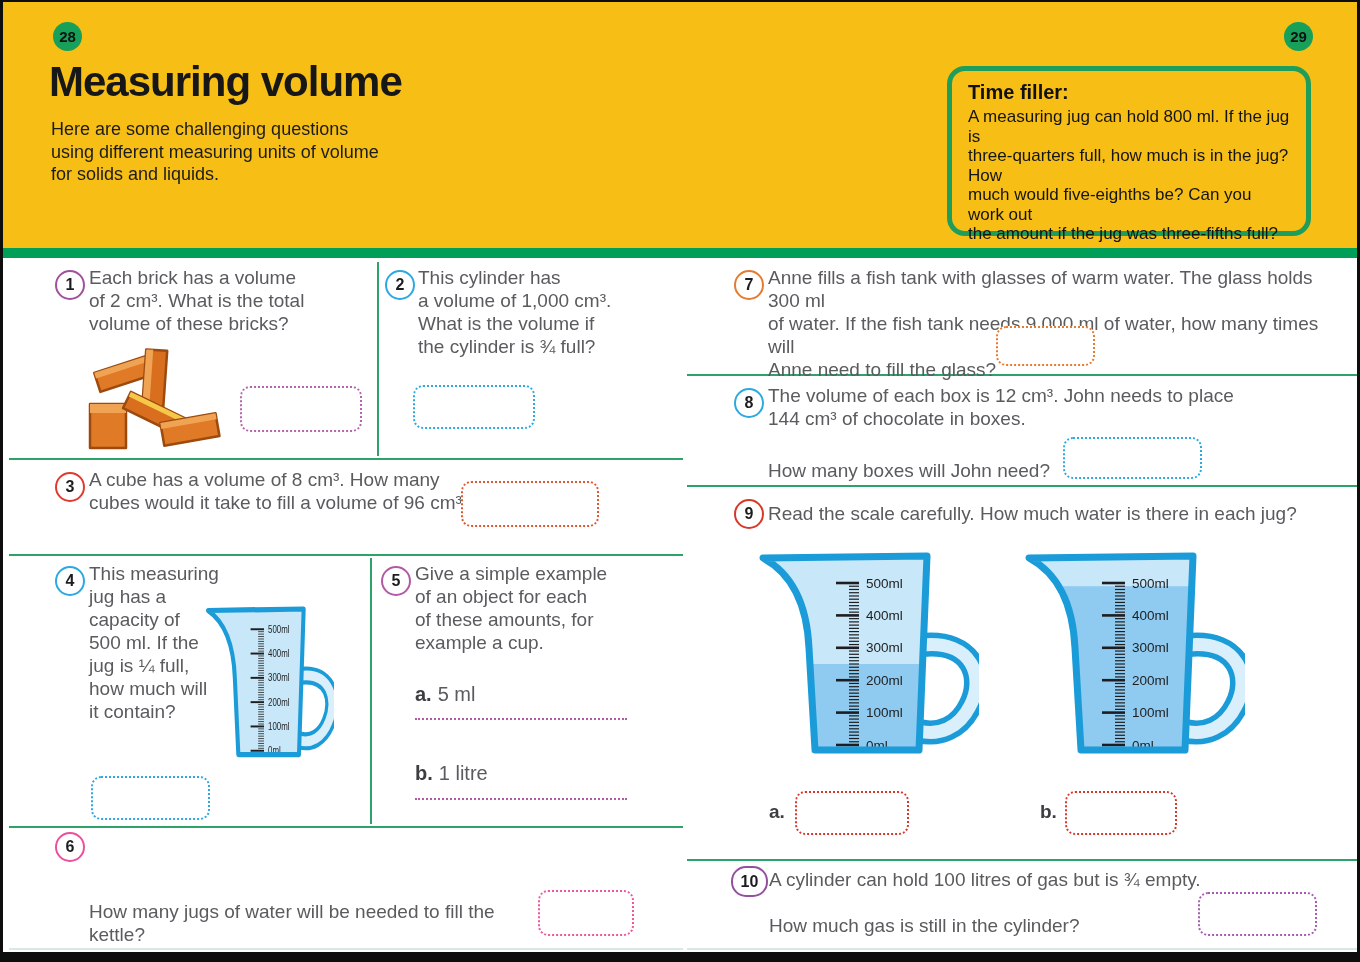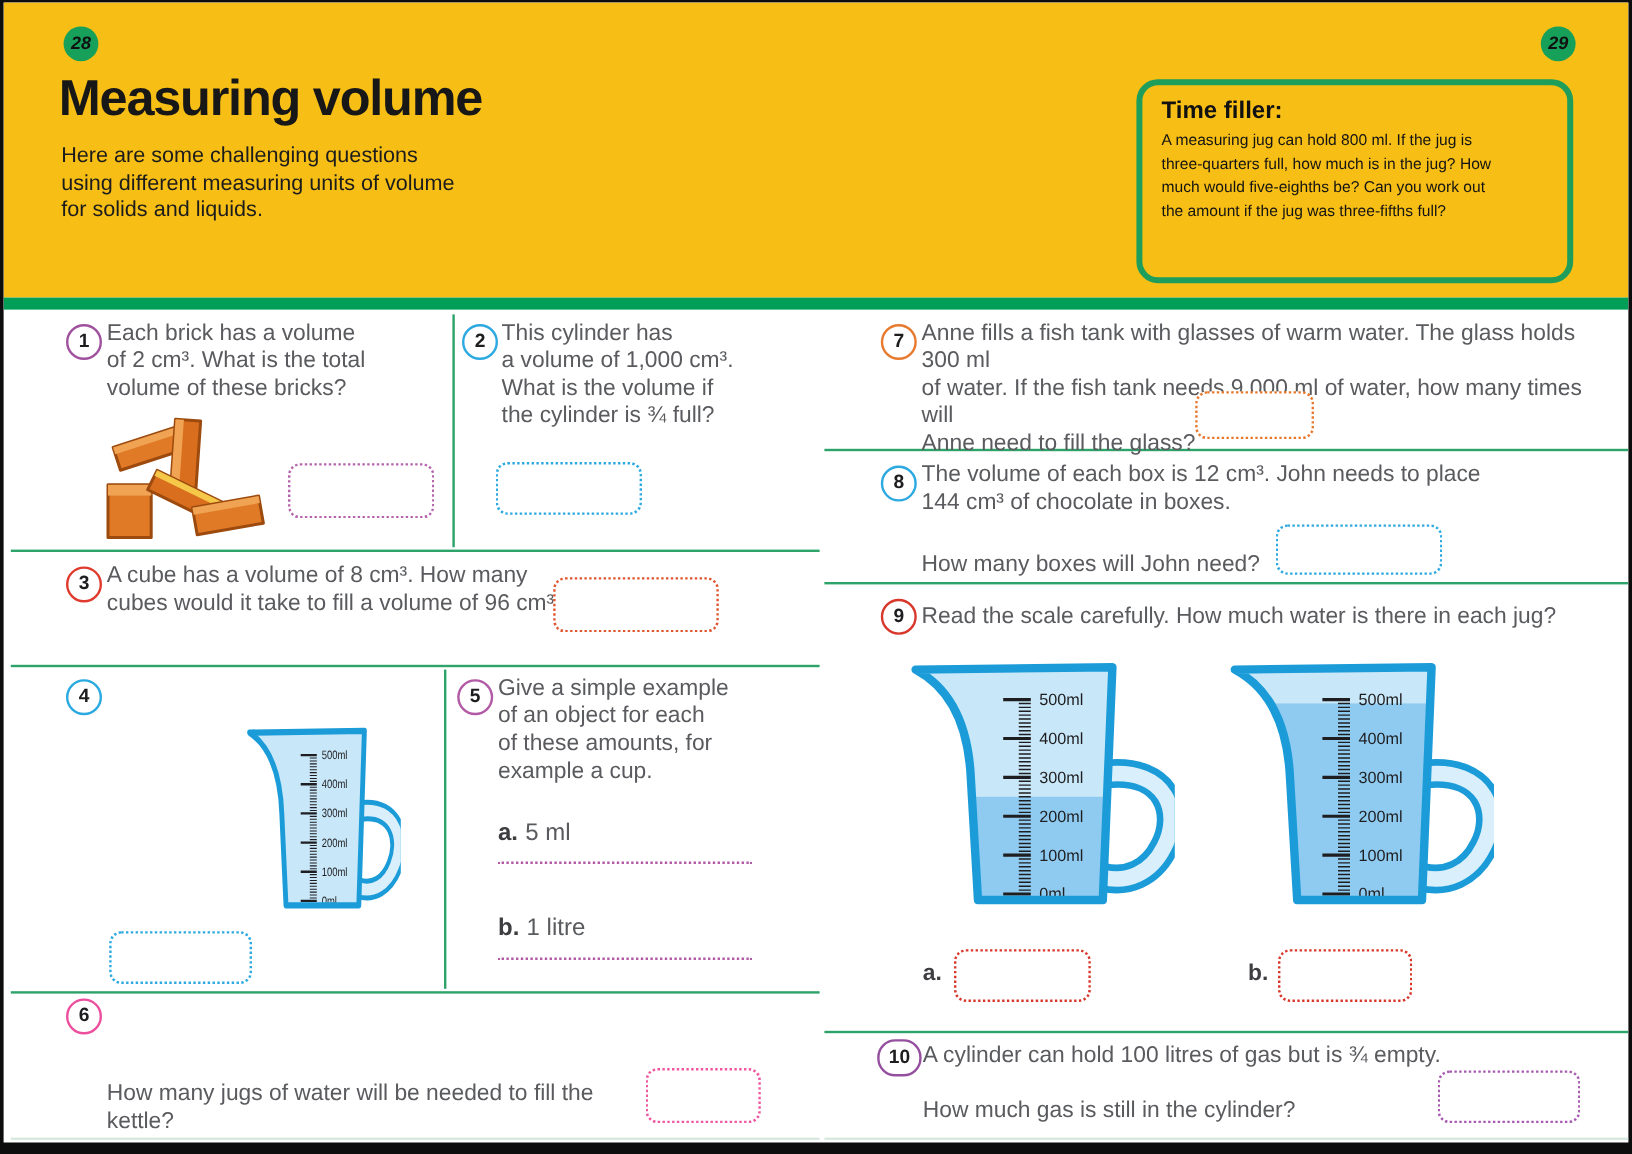--- a/index.html
+++ b/index.html
@@ -6,32 +6,32 @@
   #root{
     position:relative;width:1360px;height:962px;background:#ffffff;
     box-sizing:border-box;border:3px solid #0d0d0d;border-top-width:2px;border-bottom-width:10px;
     font-family:"Liberation Sans", sans-serif;overflow:hidden;
   }
   .header{position:absolute;left:0;top:0;width:100%;height:246px;background:#F7BE16;}
   .green-band{position:absolute;left:0;top:246px;width:100%;height:10px;background:#009F58;}
   .badge{
     position:absolute;width:29px;height:29px;border-radius:50%;background:#16A05A;
     display:flex;align-items:center;justify-content:center;
-    font-size:15px;font-weight:700;color:#101010;font-style:italic;
+    font-size:15px;font-weight:700;color:#101010;
   }
   .page-title{position:absolute;left:46px;top:56px;margin:0;font-size:42px;font-weight:700;
     color:#171717;letter-spacing:-1px;}
   .intro{position:absolute;left:48px;top:116px;margin:0;font-size:18px;line-height:22.5px;
     color:#1c1c1c;white-space:pre-line;font-weight:400;}
   .time-filler{
     position:absolute;left:944px;top:64px;width:364px;height:170px;box-sizing:border-box;
     border:5px solid #1E9E5A;border-radius:18px;padding:10px 16px;
   }
   .tf-title{font-size:20px;font-weight:700;color:#111;margin-bottom:3px;}
-  .tf-body{font-size:13px;line-height:19.5px;color:#141414;white-space:pre-line;}
+  .tf-body{font-size:17px;line-height:19.5px;color:#141414;white-space:pre-line;}
   .hline{position:absolute;height:2px;background:#2DA36A;}
   .vline{position:absolute;width:2px;background:#2DA36A;}
   .hline.faint{background:#D8E9DF;height:2px;}
   .qnum{
     position:absolute;width:26px;height:26px;border:2px solid #999;border-radius:50%;
     display:flex;align-items:center;justify-content:center;background:#fff;
     font-size:16px;font-weight:700;color:#1d1d1f;
   }
   .qnum.wide{width:33px;height:27px;border-radius:15px;text-align:center;}
   .qtext{position:absolute;font-size:19px;line-height:23px;color:#5A5B5E;white-space:pre-line;}
@@ -111,20 +111,27 @@
 What is the volume if
 the cylinder is ¾ full?</div>
   <div class="abox" style="left: 410px; top: 383px; width: 118px; height: 40px; border-color: rgb(43, 169, 224);"></div>
 
   <div class="qnum" style="left: 52px; top: 470px; border-color: rgb(224, 58, 46);">3</div>
   <div class="qtext" style="left:86px;top:466px;width:420px">A cube has a volume of 8 cm³. How many
 cubes would it take to fill a volume of 96 cm³?</div>
   <div class="abox" style="left: 458px; top: 479px; width: 134px; height: 42px; border-color: rgb(224, 87, 47);"></div>
 
   <div class="qnum" style="left: 52px; top: 564px; border-color: rgb(43, 169, 224);">4</div>
+  <div class="qtext" style="left:86px;top:560px;width:140px">This measuring
+jug has a
+capacity of
+500 ml. If the
+jug is ¼ full,
+how much will
+it contain?</div>
   <div class="illus" style="left:198px;top:601px;width:133px;height:162px"><svg viewBox="0 0 228 216" width="100%" height="100%" preserveAspectRatio="none">
     <defs>
           <clipPath id="jc1">
             <path d="M 12 10 C 42 26 56 58 58 100 L 64 202 L 168 202 L 176 8 Z"></path>
           </clipPath>
         </defs>
     <path d="M 171 97 C 222 92 234 130 219 158 C 208 180 188 188 168 183" fill="none" stroke="#1B9CD8" stroke-width="24" stroke-linecap="round"></path>
     <path d="M 171 97 C 222 92 234 130 219 158 C 208 180 188 188 168 183" fill="none" stroke="#D9EFFB" stroke-width="13" stroke-linecap="round"></path>
     <path d="M 12 10 C 42 26 56 58 58 100 L 64 202 L 168 202 L 176 8 Z" fill="#C8E7F8"></path>
 

